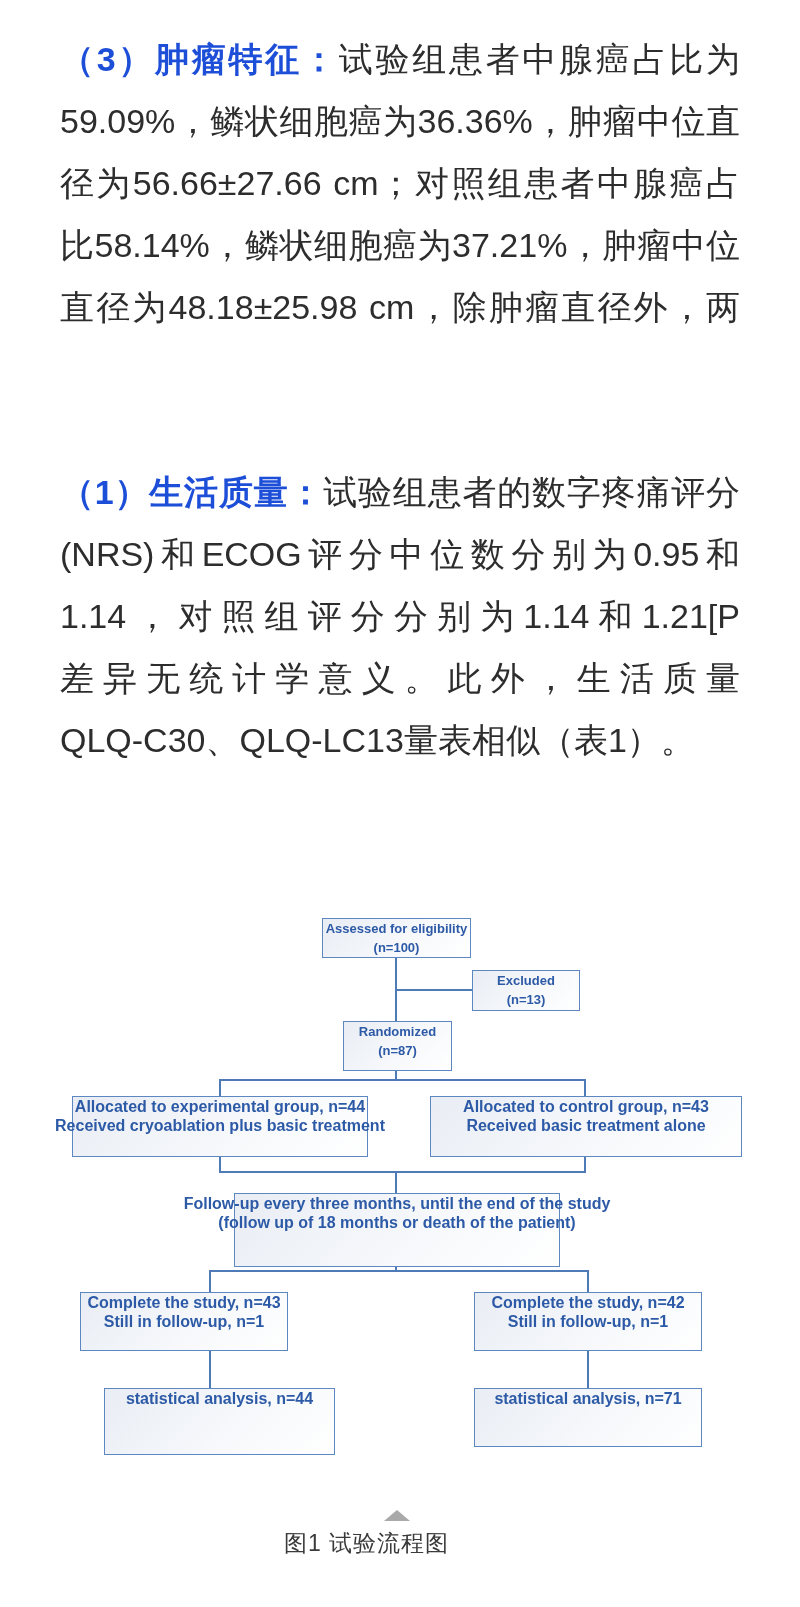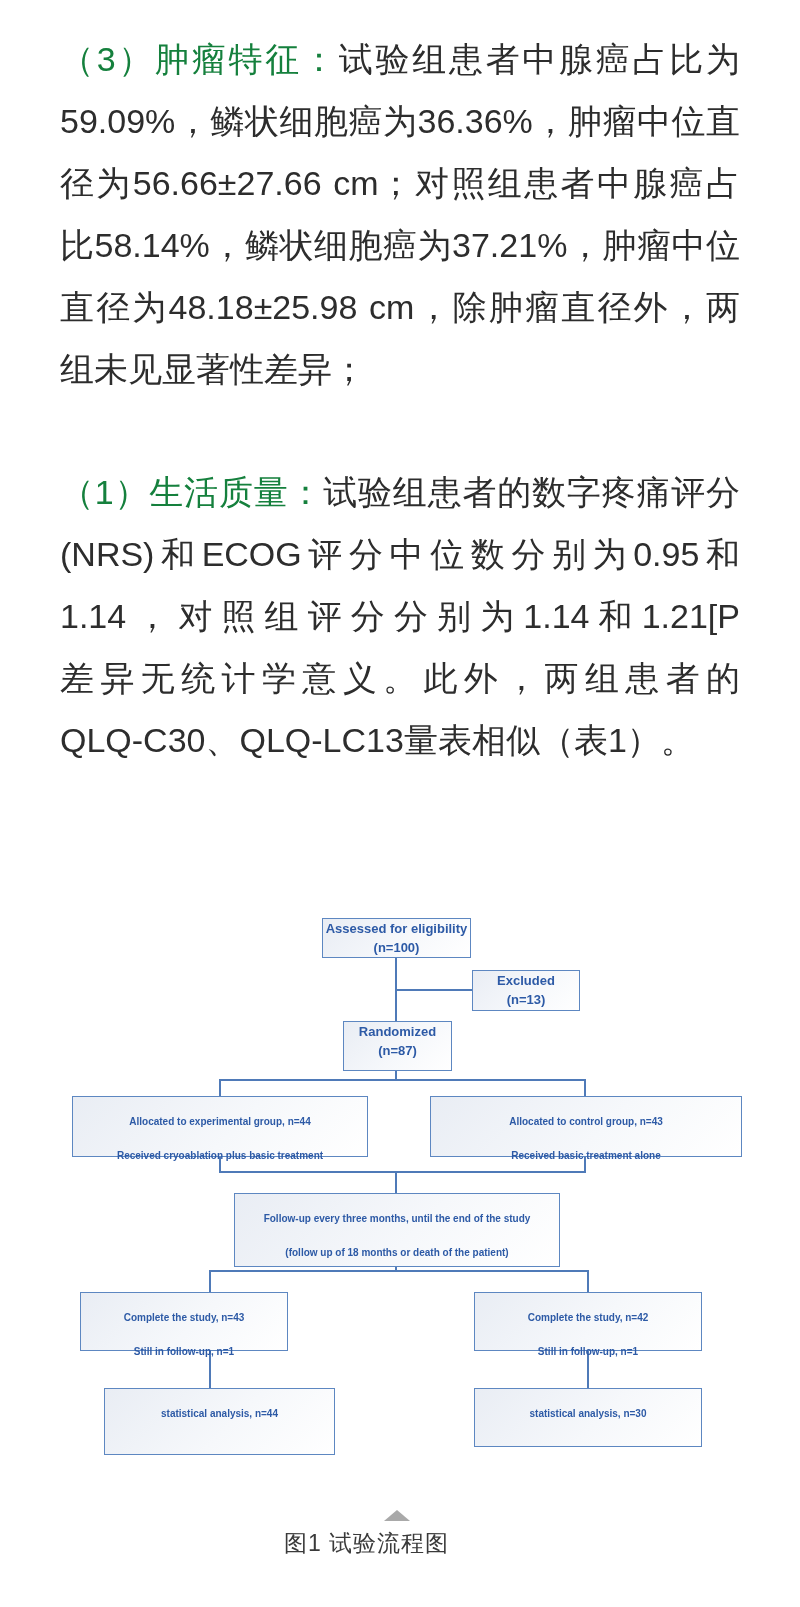--- a/index.html
+++ b/index.html
@@ -16,33 +16,33 @@
     font-size:34px;line-height:62px;color:#2d2d2d;
     font-weight:400;
   }
   .para .line{
     width:680px;
     text-align:justify;
     text-align-last:justify;
     white-space:nowrap;
   }
   .para .line.last{text-align-last:left;}
-  .accent{color:#15803d;font-weight:400;margin-top:24px;}
+  .accent{color:#1d4ed8;font-weight:700;margin-top:24px;}
   
   .fc-box{
     position:absolute;
     box-sizing:border-box;
     border:1.5px solid #5d87c1;
     background:linear-gradient(135deg,#e9edf4 0%,#f6f8fb 55%,#ffffff 100%);
     display:flex;flex-direction:column;align-items:center;justify-content:flex-start;
     color:#2d5aa6;font-weight:700;text-align:center;
   }
   .fc-box .bl{line-height:19px;white-space:nowrap;}
   .fs13 .bl{font-size:13px;}
-  .fs12 .bl{font-size:10px;margin-top:15px;}
+  .fs12 .bl{font-size:16px;}
   .conn{position:absolute;background:#4f7ab8;}
   .conn.h{height:2px;}
   .conn.v{width:2px;}
   
   .tri{
     position:absolute;left:384px;top:1510px;
     width:0;height:0;
     border-left:13px solid transparent;
     border-right:13px solid transparent;
     border-bottom:11px solid #a9a9a9;
@@ -57,28 +57,27 @@
 <body>
 
 <div class="page">
 
   <section class="para" style="top:28px">
     <div class="line"><span class="accent">（3）肿瘤特征：</span><span>试验组患者中腺癌占比为</span></div>
     <div class="line">59.09%，鳞状细胞癌为36.36%，肿瘤中位直</div>
     <div class="line">径为56.66±27.66 cm；对照组患者中腺癌占</div>
     <div class="line">比58.14%，鳞状细胞癌为37.21%，肿瘤中位</div>
     <div class="line">直径为48.18±25.98 cm，除肿瘤直径外，两</div>
-    <div class="line last">组未见显著性差异；</div>
   </section>
 
   <section class="para" style="top:461px">
     <div class="line"><span class="accent">（1）生活质量：</span><span>试验组患者的数字疼痛评分</span></div>
     <div class="line">(NRS)和ECOG评分中位数分别为0.95和</div>
     <div class="line">1.14，对照组评分分别为1.14和1.21[P</div>
-    <div class="line">差异无统计学意义。此外，两组患者的</div>
+    <div class="line">差异无统计学意义。此外，生活质量</div>
     <div class="line last">QLQ-C30、QLQ-LC13量表相似（表1）。</div>
   </section>
 
   <div>
 
     <div class="conn v" style="left:395px;top:958px;height:63px"></div>
     <div class="conn h" style="left:396px;top:989px;width:76px"></div>
     <div class="conn v" style="left:395px;top:1071px;height:10px"></div>
     <div class="conn h" style="left:219px;top:1079px;width:367px"></div>
     <div class="conn v" style="left:219px;top:1079px;height:17px"></div>
@@ -123,21 +122,21 @@
       <span class="bl">Still in follow-up, n=1</span>
     </div>
     <div class="fc-box fs12" style="left:474px;top:1292px;width:228px;height:59px">
       <span class="bl">Complete the study, n=42</span>
       <span class="bl">Still in follow-up, n=1</span>
     </div>
     <div class="fc-box fs12" style="left:104px;top:1388px;width:231px;height:67px">
       <span class="bl">statistical analysis, n=44</span>
     </div>
     <div class="fc-box fs12" style="left:474px;top:1388px;width:228px;height:59px">
-      <span class="bl">statistical analysis, n=30</span>
+      <span class="bl">statistical analysis, n=71</span>
     </div>
 
   </div>
 
   <div class="tri"></div>
   <div class="caption">图1 试验流程图</div>
 
 </div>
 
 </body></html>

